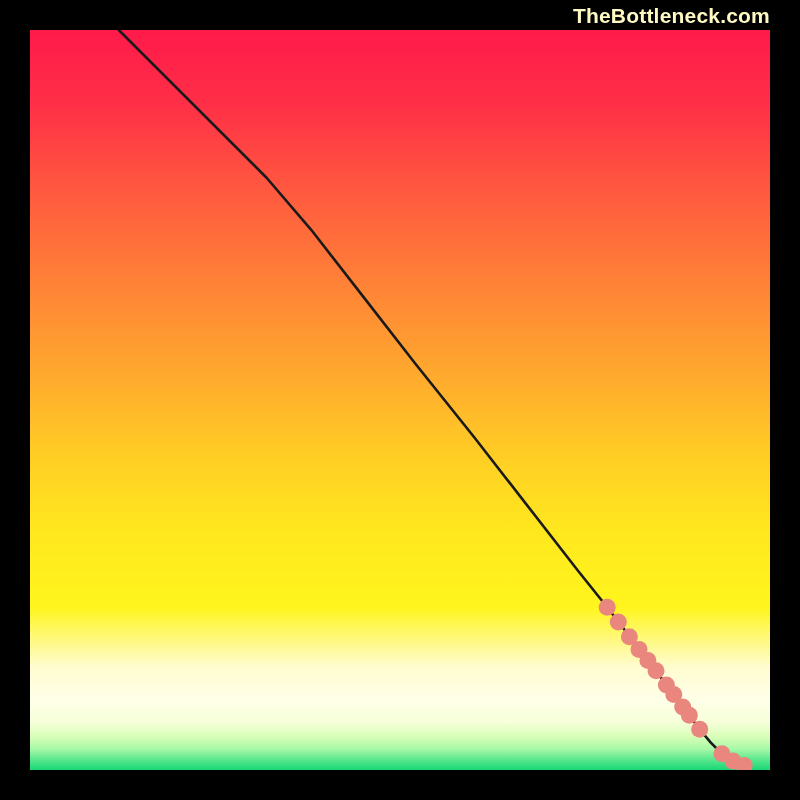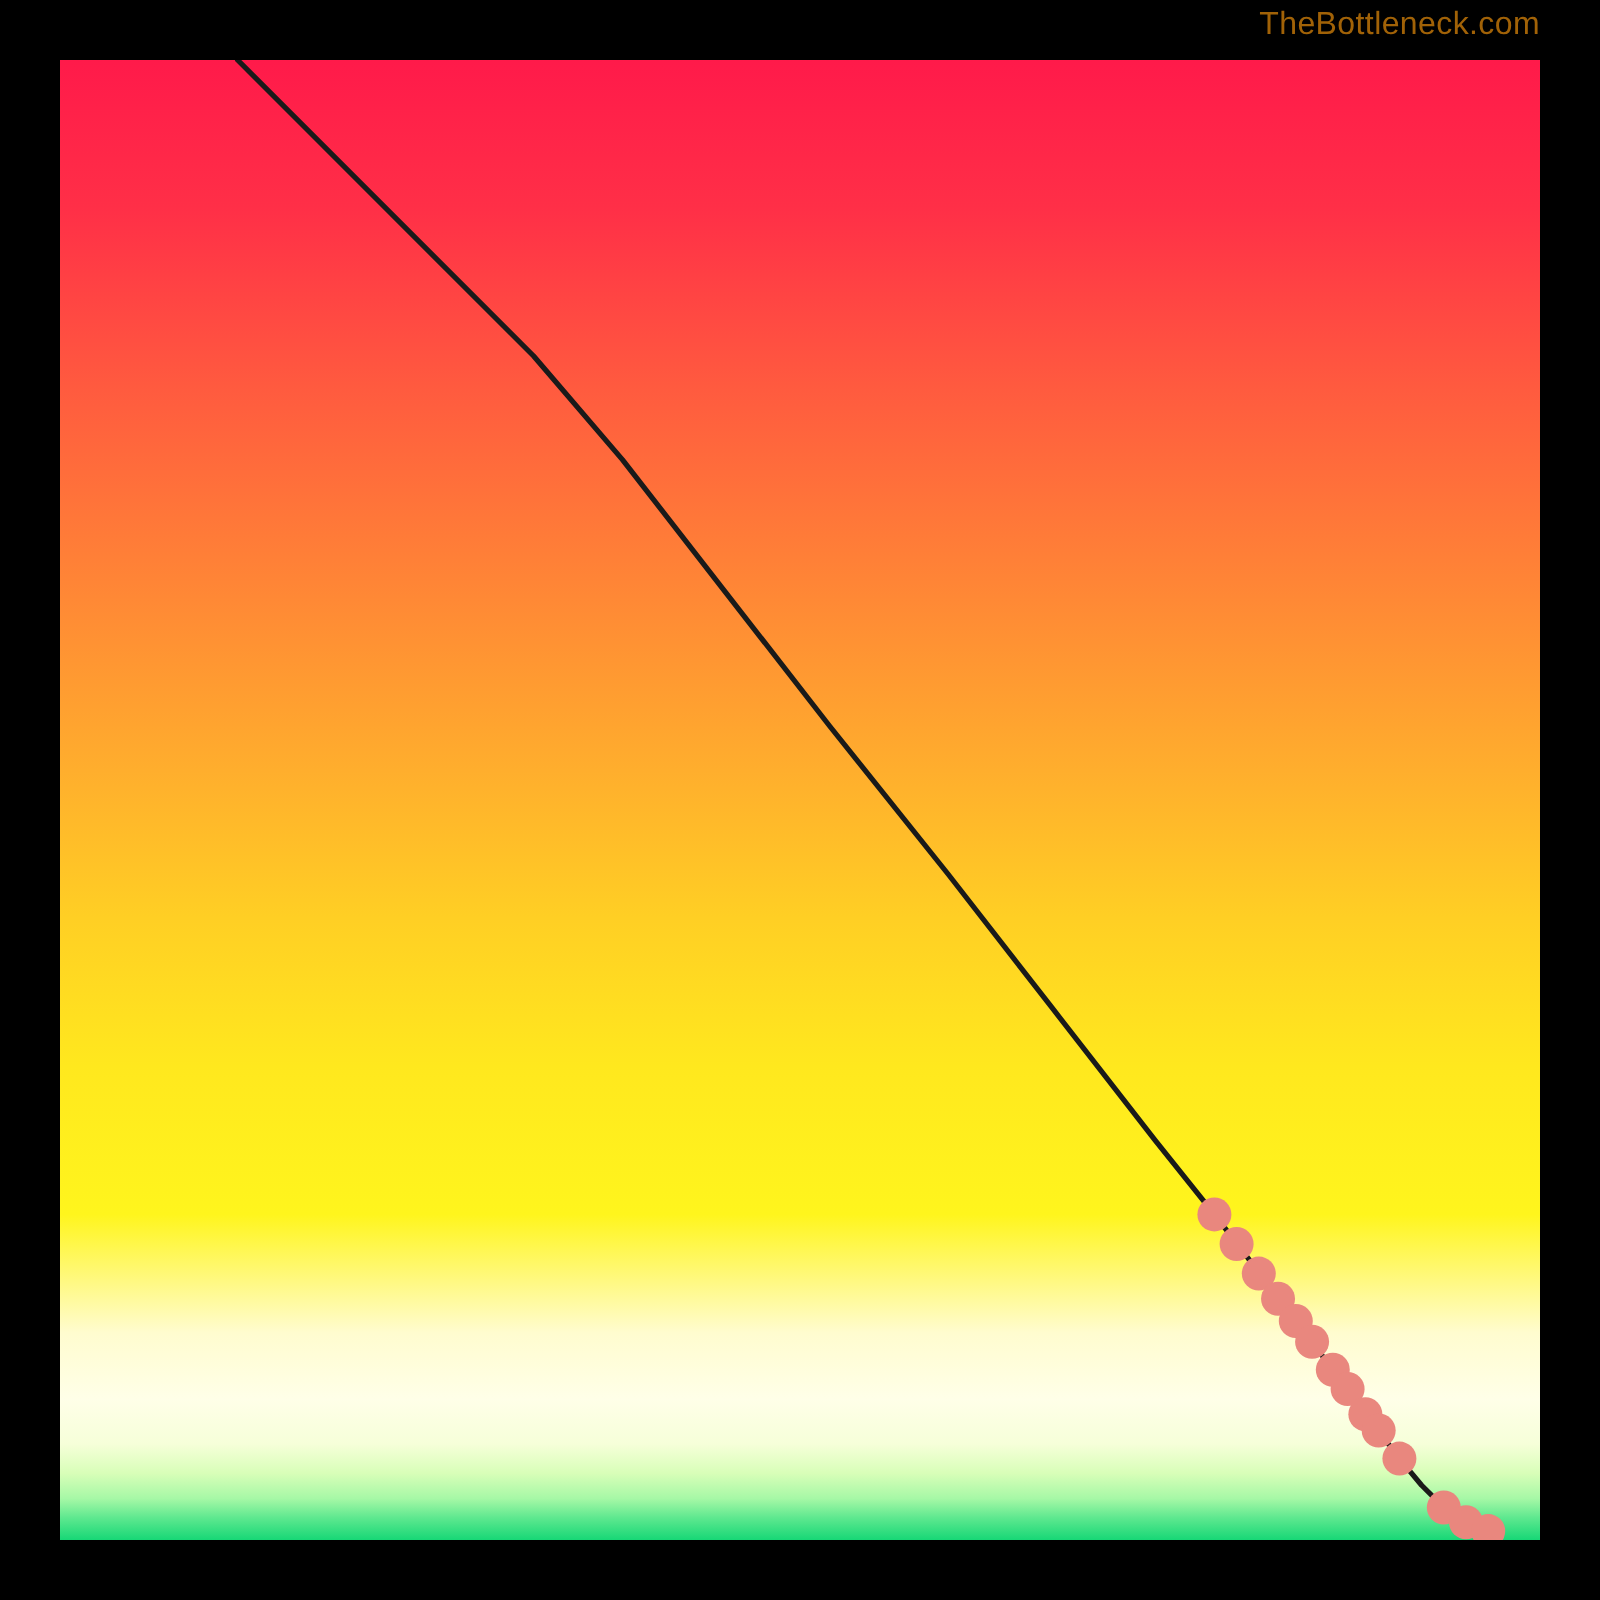--- a/index.html
+++ b/index.html
@@ -36,23 +36,23 @@
     position: absolute;
     left: 0;
     top: 0;
     width: 100%;
     height: 100%;
   }
   .watermark {
     position: absolute;
     top: 4px;
     right: 30px;
-    color: #a16207;
-    font-size: 16px;
-    font-weight: normal;
+    color: #fef9c3;
+    font-size: 21px;
+    font-weight: bold;
     letter-spacing: 0.2px;
     pointer-events: none;
   }
 </style>
 </head>
 <body>
 
 <div class="stage">
   <div class="watermark">TheBottleneck.com</div>
 

